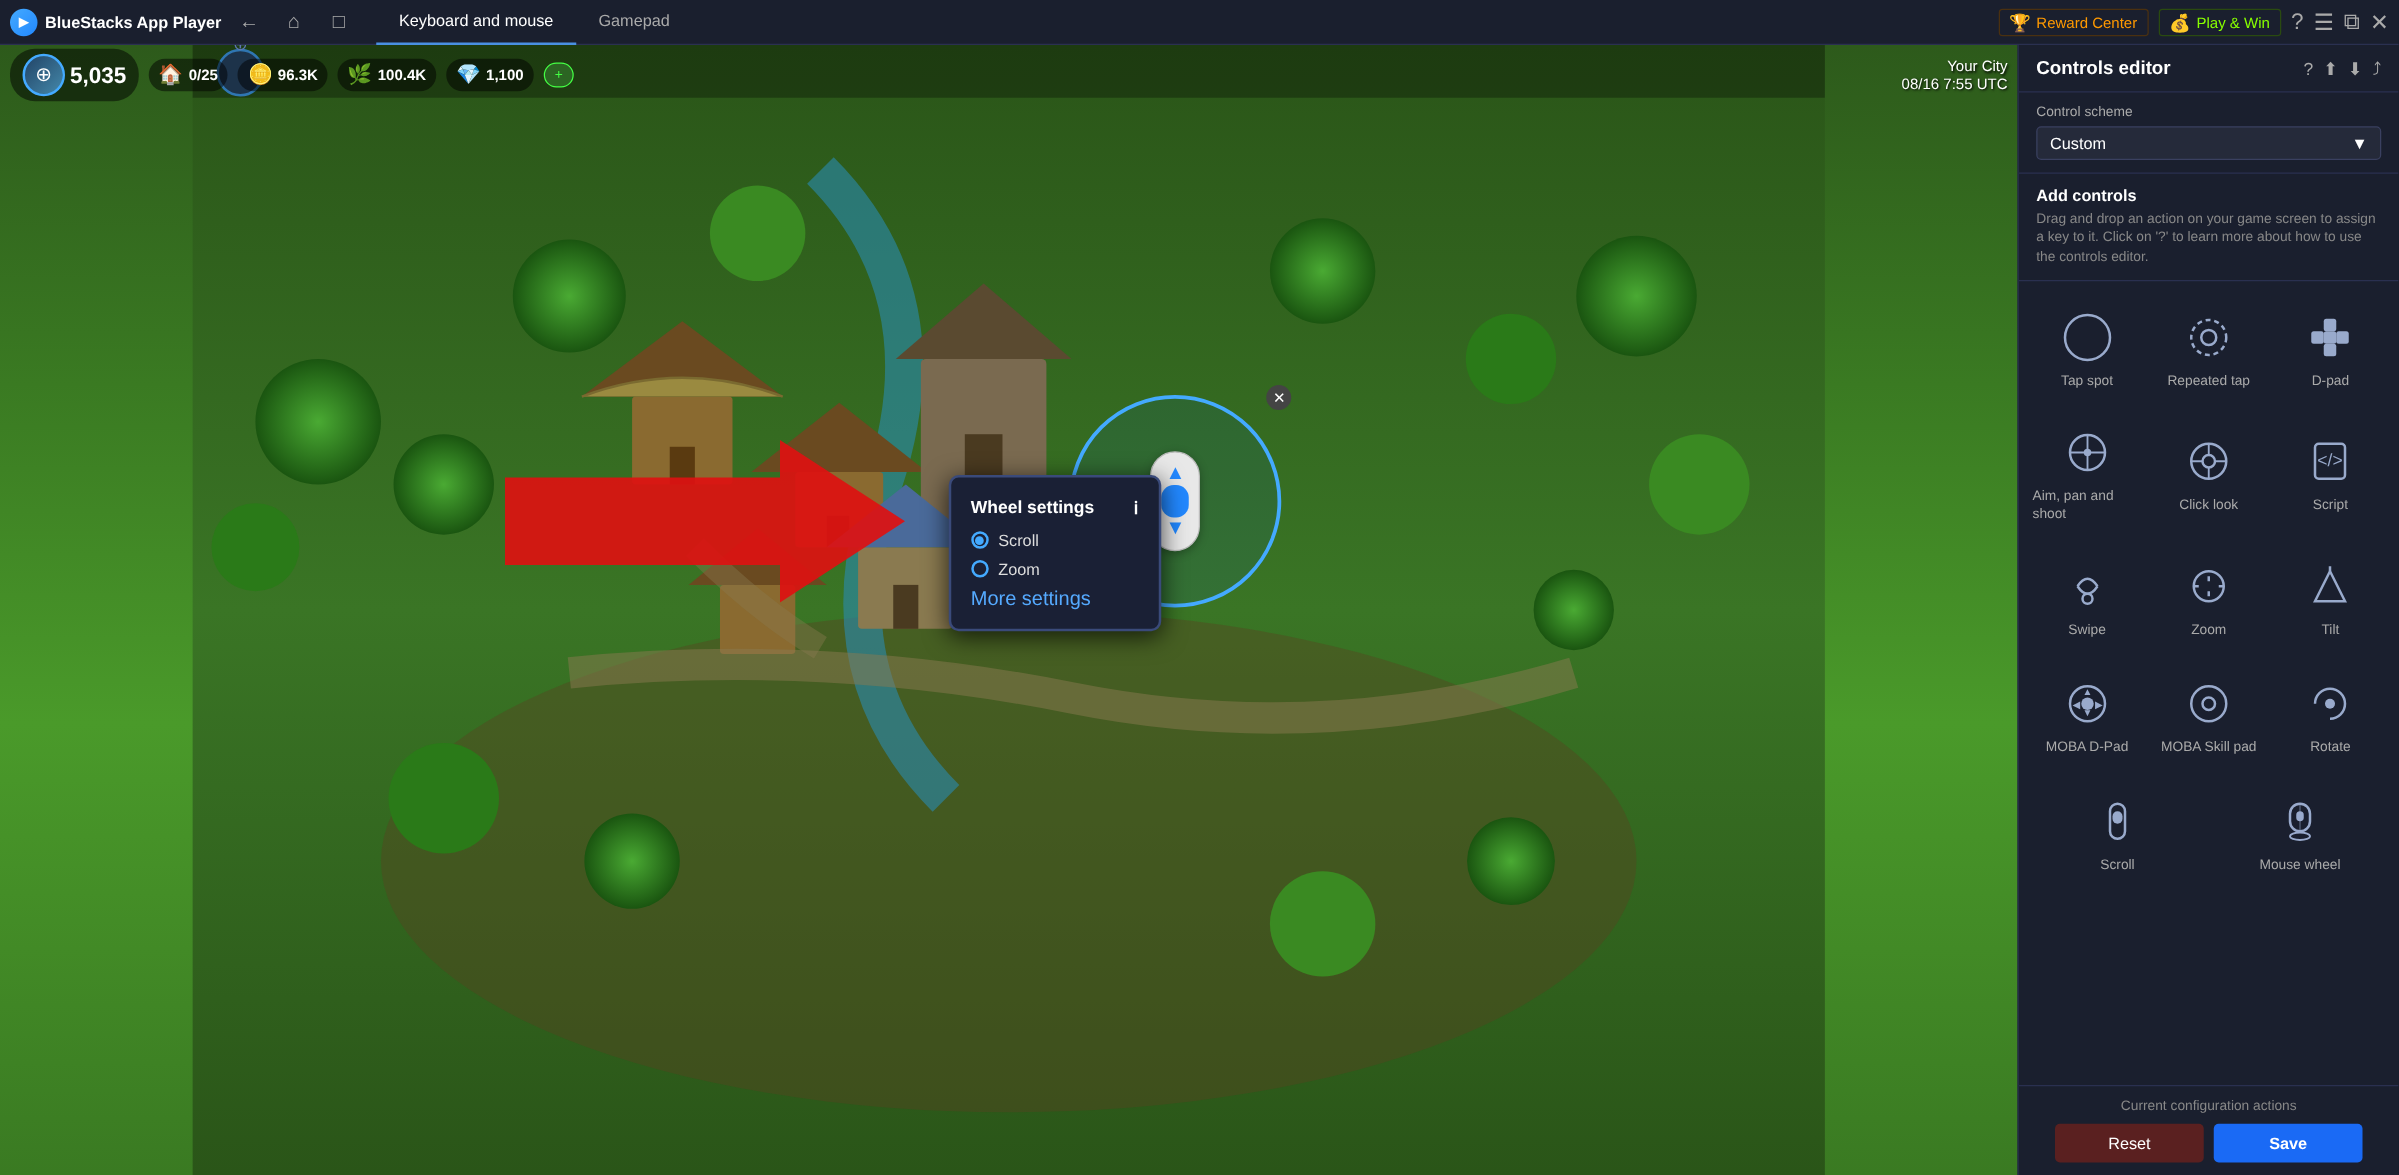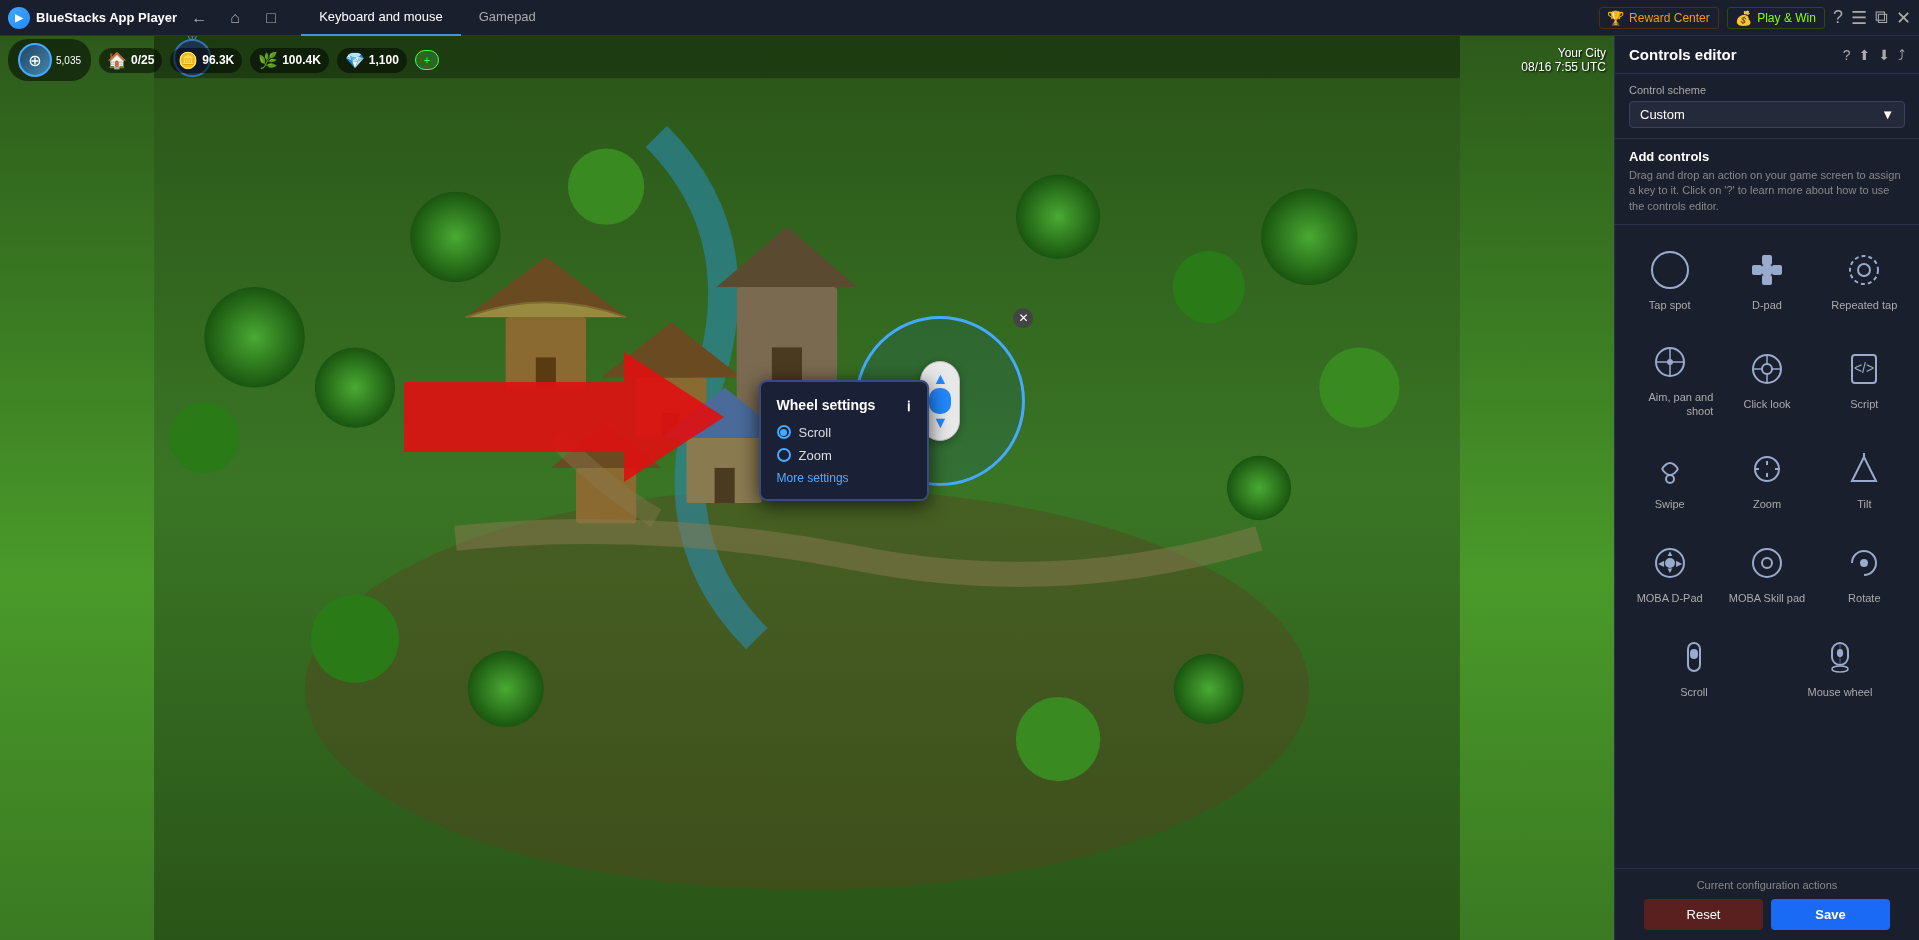--- a/index.html
+++ b/index.html
@@ -35,41 +35,41 @@
     #game-bg {
       width:100%;height:100%;
       background: linear-gradient(180deg, #2d5a1b 0%, #3a7a22 30%, #4a9a2a 60%, #3a7a22 100%);
       position:relative;overflow:hidden;
     }
 
     
     #game-hud { position:absolute;top:0;left:0;right:0;height:48px;display:flex;align-items:center;padding:4px 8px;gap:8px;z-index:10; }
     .hud-score { display:flex;align-items:center;gap:4px;background:rgba(0,0,0,0.5);border-radius:20px;padding:4px 10px; }
     .hud-avatar { width:34px;height:34px;background:linear-gradient(135deg,#246,#48a);border-radius:50%;border:2px solid #4af;display:flex;align-items:center;justify-content:center;font-size:16px;color:#fff; }
-    .hud-num { color:#fff;font-size:10px;font-weight:normal; }
+    .hud-num { color:#fff;font-size:18px;font-weight:bold; }
     .hud-resource { display:flex;align-items:center;gap:4px;background:rgba(0,0,0,0.5);border-radius:14px;padding:3px 8px; }
     .hud-resource .icon { font-size:16px; }
     .hud-resource .val { color:#fff;font-size:12px;font-weight:bold; }
     .city-info { margin-left:auto;text-align:right;color:#fff;font-size:12px;text-shadow:1px 1px 2px #000; }
 
     
     #wheel-popup {
       position:absolute; top:38%; left:47%; z-index:30;
       background:#1a2035;border:2px solid #3a4a7a;border-radius:8px;
       padding:14px 16px;min-width:170px;
       box-shadow:0 4px 20px rgba(0,0,0,0.7);
     }
     .wheel-popup-title { display:flex;align-items:center;justify-content:space-between;margin-bottom:10px; }
     .wheel-popup-title span { color:#fff;font-size:14px;font-weight:600; }
     .wheel-info-icon { color:#aaa;font-size:14px;cursor:pointer; }
     .wheel-option { display:flex;align-items:center;gap:8px;margin-bottom:8px;cursor:pointer; }
     .radio-outer { width:14px;height:14px;border-radius:50%;border:2px solid #4af;display:flex;align-items:center;justify-content:center;flex-shrink:0; }
     .radio-inner { width:7px;height:7px;border-radius:50%;background:#4af; }
     .wheel-option-label { color:#ddd;font-size:13px; }
-    .more-settings-link { color:#5af;font-size:12px;cursor:pointer;margin-top:4px; }
+    .more-settings-link { color:#5af;font-size:16px;cursor:pointer;margin-top:4px; }
 
     
     #circle-overlay { position:absolute;top:31%;left:53%;z-index:25;pointer-events:none; }
     .blue-circle { width:170px;height:170px;border-radius:50%;border:3px solid #4af;background:rgba(0,80,200,0.1);display:flex;align-items:center;justify-content:center; }
     .scroll-widget { width:40px;height:80px;background:#e8e8e8;border-radius:20px;display:flex;flex-direction:column;align-items:center;justify-content:space-between;padding:8px 0;border:1px solid #bbb;box-shadow:0 2px 8px rgba(0,0,0,0.3); }
     .scroll-arrow { color:#2288ff;font-size:16px;font-weight:bold; }
 
     
     .circle-close { position:absolute;top:-8px;right:-8px;background:#444;border-radius:50%;width:20px;height:20px;display:flex;align-items:center;justify-content:center;color:#fff;font-size:12px;cursor:pointer; }
 
@@ -99,21 +99,21 @@
     .add-controls-desc { color:#888;font-size:11px;line-height:1.4; }
 
     #controls-grid { flex:1;overflow-y:auto;padding:10px 6px; }
     .controls-row { display:flex;margin-bottom:4px; }
     .control-item {
       flex:1;display:flex;flex-direction:column;align-items:center;justify-content:center;
       padding:10px 4px;border-radius:6px;cursor:pointer;
       border:1px solid transparent;min-height:90px;
     }
     .control-icon { width:44px;height:44px;display:flex;align-items:center;justify-content:center;margin-bottom:6px;color:#dde;font-size:24px; }
-    .control-label { color:#aaa;font-size:11px;text-align:right;line-height:1.3; }
+    .control-label { color:#aaa;font-size:11px;text-align:left;line-height:1.3; }
 
     #actions-footer { padding:10px 29px;border-top:1px solid #2a3050;background:#1a1f2e; }
     .footer-title { color:#888;font-size:11px;text-align:center;margin-bottom:8px; }
     .footer-btns { display:flex;gap:8px; }
     .btn-reset { flex:1;padding:8px;background:#5a2020;border:none;color:#fff;border-radius:4px;cursor:pointer;font-size:13px; }
     .btn-save { flex:1;padding:8px;background:#1a6af5;border:none;color:#fff;border-radius:4px;cursor:pointer;font-size:13px;font-weight:600; }
 
     
     .game-scene { position:absolute;top:0;left:0;width:100%;height:100%;z-index:1; }
 
@@ -335,37 +335,37 @@
             <div class="control-icon">
               <svg width="44" height="44" viewBox="0 0 44 44">
                   <circle cx="22" cy="22" r="18" stroke="#99aacc" stroke-width="2" fill="none"></circle>
                 </svg>
             </div>
             <span class="control-label">Tap spot</span>
           </div>
           <div class="control-item">
             <div class="control-icon">
               <svg width="44" height="44" viewBox="0 0 44 44">
+                <circle cx="22" cy="22" r="14" stroke="#99aacc" stroke-width="2" fill="none" stroke-dasharray="4 3"></circle>
+                <circle cx="22" cy="22" r="6" stroke="#99aacc" stroke-width="2" fill="none"></circle>
+              </svg>
+            </div>
+            <span class="control-label">Repeated tap</span>
+          </div>
+          <div class="control-item">
+            <div class="control-icon">
+              <svg width="44" height="44" viewBox="0 0 44 44">
                 <rect x="17" y="7" width="10" height="10" rx="2" fill="#99aacc"></rect>
                 <rect x="17" y="27" width="10" height="10" rx="2" fill="#99aacc"></rect>
                 <rect x="7" y="17" width="10" height="10" rx="2" fill="#99aacc"></rect>
                 <rect x="27" y="17" width="10" height="10" rx="2" fill="#99aacc"></rect>
                 <rect x="17" y="17" width="10" height="10" rx="2" fill="#99aacc"></rect>
               </svg>
             </div>
             <span class="control-label">D-pad</span>
-          </div>
-          <div class="control-item">
-            <div class="control-icon">
-              <svg width="44" height="44" viewBox="0 0 44 44">
-                <circle cx="22" cy="22" r="14" stroke="#99aacc" stroke-width="2" fill="none" stroke-dasharray="4 3"></circle>
-                <circle cx="22" cy="22" r="6" stroke="#99aacc" stroke-width="2" fill="none"></circle>
-              </svg>
-            </div>
-            <span class="control-label">Repeated tap</span>
           </div>
         </div>
 
         <div class="controls-row">
           <div class="control-item">
             <div class="control-icon">
               <svg width="44" height="44" viewBox="0 0 44 44">
                 <circle cx="22" cy="22" r="14" stroke="#99aacc" stroke-width="2" fill="none"></circle>
                 <line x1="22" y1="8" x2="22" y2="36" stroke="#99aacc" stroke-width="1.5"></line>
                 <line x1="8" y1="22" x2="36" y2="22" stroke="#99aacc" stroke-width="1.5"></line>

